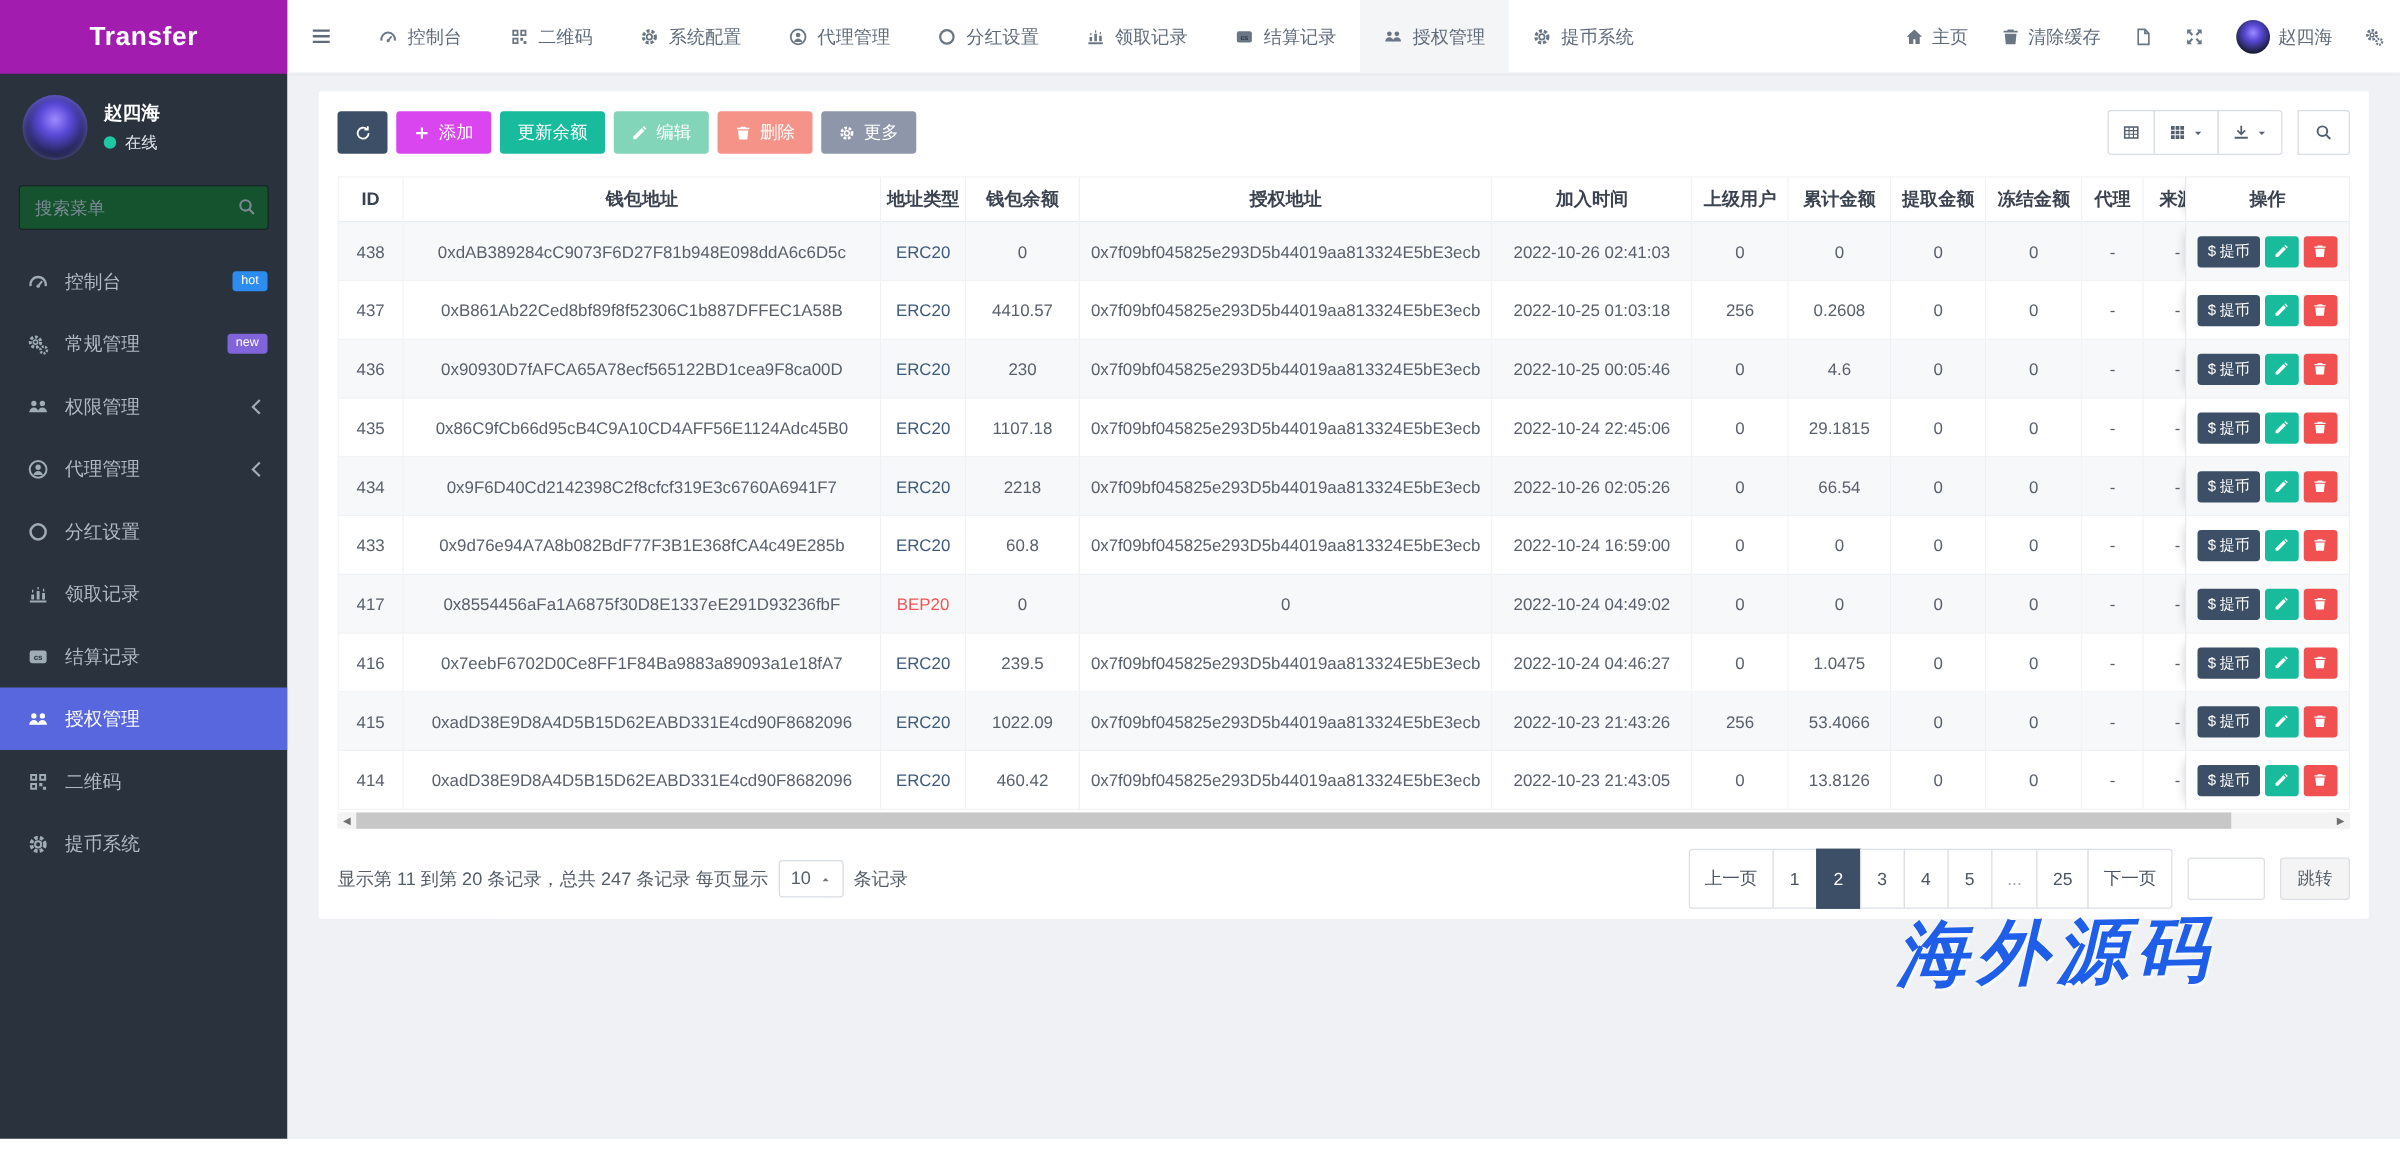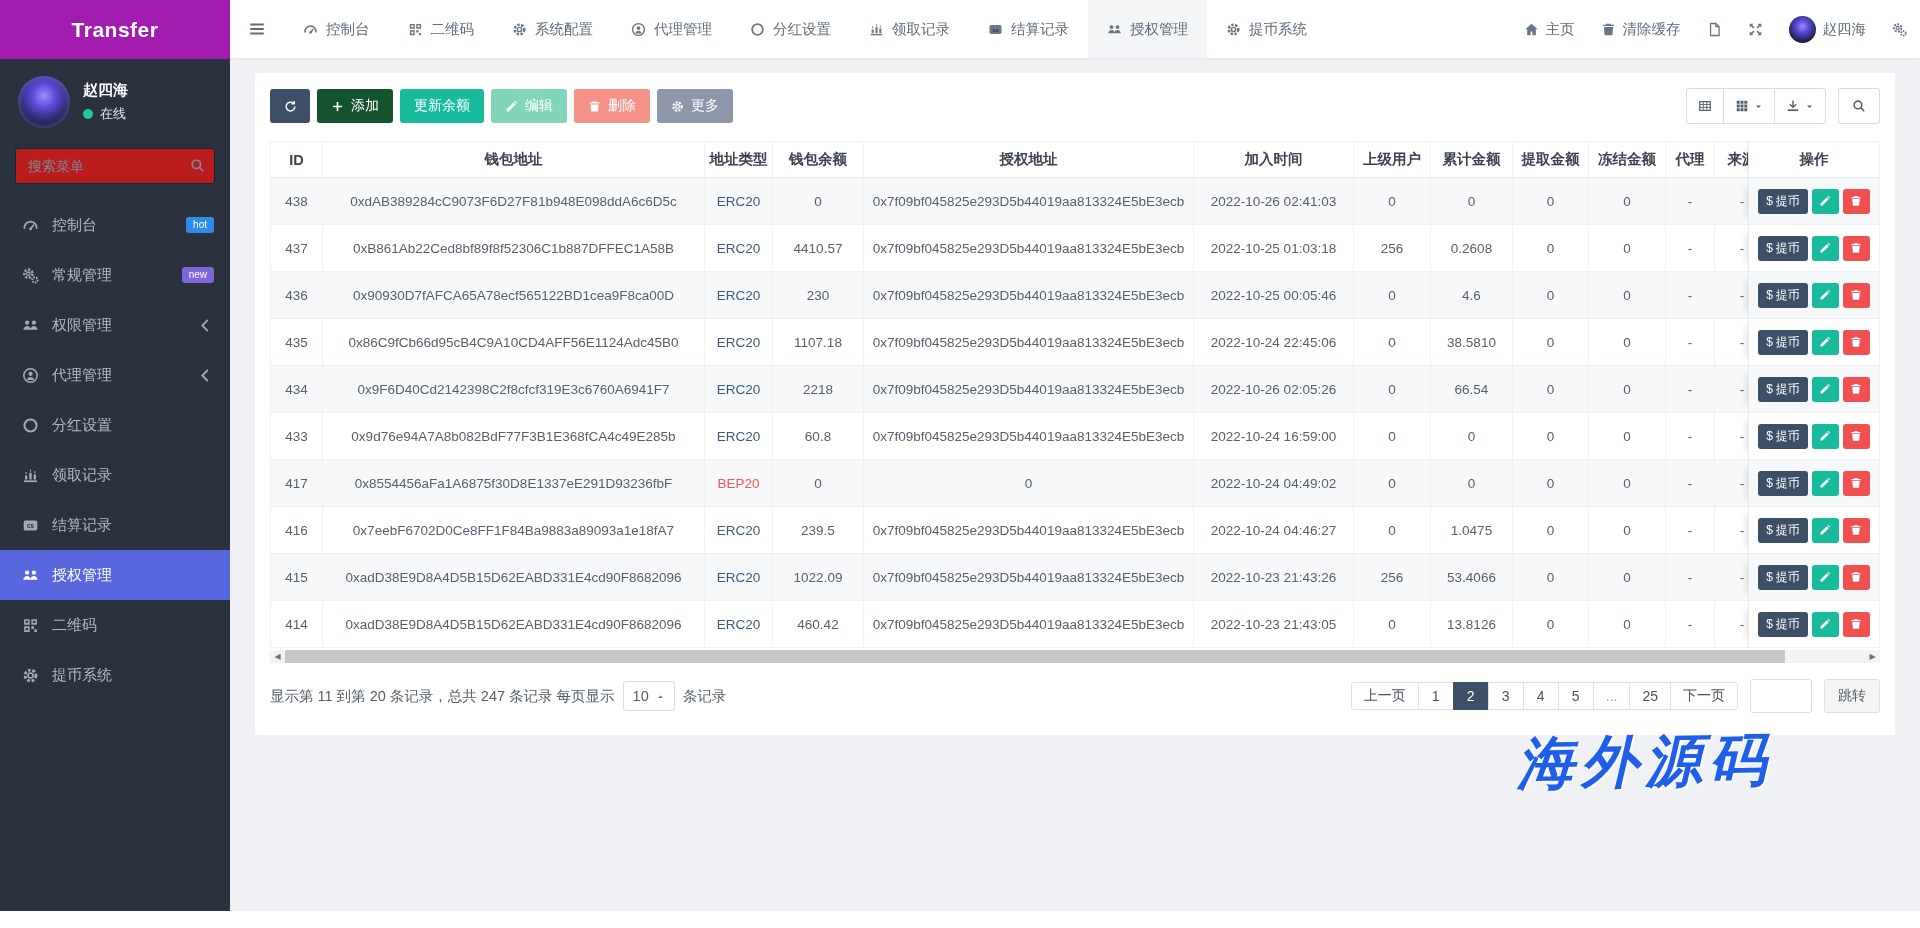--- a/index.html
+++ b/index.html
@@ -11,21 +11,21 @@
   
   .sidebar { position:absolute; left:0; top:0; width:230px; height:911px; background:#2a333d; }
   .logo { height:59px; background:#a21caf; color:#fff; font-size:21px; font-weight:700; display:flex; align-items:center; justify-content:center; letter-spacing:.5px; }
   .user-panel { display:flex; align-items:center; gap:13px; padding:17px 18px 8px 18px; }
   .avatar { width:52px; height:52px; border-radius:50%; background:radial-gradient(circle at 50% 38%, #9d8bff 0%, #5a49d8 30%, #1a1f3e 72%, #10131f 100%); box-shadow:inset 0 0 6px rgba(160,150,255,.6); }
   .user-meta { display:flex; flex-direction:column; gap:5px; }
   .user-name { color:#fff; font-size:15px; font-weight:700; }
   .user-status { display:flex; align-items:center; gap:7px; color:#e1e8ee; font-size:13px; }
   .dot { width:10px; height:10px; border-radius:50%; background:#1fc8a2; }
   .menu-search { position:relative; margin:12px 15px 6px 15px; }
-  .menu-search input { width:100%; height:36px; background:#b91c1c; border:1px solid #1b232b; border-radius:3px; color:#cfd8df; font-size:14px; padding:0 32px 0 12px; outline:none; font-family:inherit; }
+  .menu-search input { width:100%; height:36px; background:#14532d; border:1px solid #1b232b; border-radius:3px; color:#cfd8df; font-size:14px; padding:0 32px 0 12px; outline:none; font-family:inherit; }
   .menu-search input::placeholder { color:#7d8a96; }
   .menu-search .icon { position:absolute; right:10px; top:10px; width:15px; height:15px; color:#7d8a96; }
   .menu { margin-top:16px; }
   .menu-item { height:50px; display:flex; align-items:center; gap:13px; padding:0 16px 0 22px; color:#b0bac3; font-size:15px; cursor:pointer; }
   .menu-item .icon { width:17px; height:17px; color:#9fabb5; }
   .menu-item.active { background:#5867dd; color:#fff; }
   .menu-item.active .icon { color:#fff; }
   .badge { margin-left:auto; font-size:10px; font-weight:400; color:#fff; padding:2px 7px; border-radius:3px; line-height:1.2; }
   .badge-hot { background:#2d8cf0; }
   .badge-new { background:#8064d9; }
@@ -46,21 +46,21 @@
 
   
   .content { position:absolute; left:230px; top:59px; width:1690px; height:852px; background:#eff1f4; }
   .card { position:absolute; left:25px; top:14px; width:1640px; height:662px; background:#fff; border-radius:2px; padding:15px; }
 
   
   .toolbar { display:flex; align-items:center; height:36px; }
   .btn { height:34px; border:none; border-radius:3px; color:#fff; font-size:14px; font-family:inherit; display:inline-flex; align-items:center; gap:7px; padding:0 14px; margin-right:7px; cursor:pointer; }
   .btn .icon { width:13px; height:13px; }
   .btn-refresh { width:40px; justify-content:center; padding:0; background:#3d4f66; }
-  .btn-add { background:#14532d; }
+  .btn-add { background:#d946ef; }
   .btn-update { background:#18bc9c; }
   .btn-edit { background:#83d5b9; }
   .btn-del { background:#f59388; }
   .btn-more { background:#8d97a9; }
   .toolbar-right { margin-left:auto; display:flex; align-items:center; }
   .search-box input { width:198px; height:36px; border:1px solid #d8dce3; border-radius:3px; padding:0 10px; font-size:14px; color:#555; outline:none; font-family:inherit; }
   .search-box input::placeholder { color:#9aa2ad; }
   .tool-group { display:flex; margin-left:12px; }
   .tbtn { height:36px; background:#fff; border:1px solid #d8dce3; display:flex; align-items:center; gap:5px; padding:0 11px; color:#55606e; cursor:pointer; margin-left:-1px; }
   .tbtn:first-child { border-radius:3px 0 0 3px; margin-left:0; }
@@ -93,21 +93,21 @@
   .hs-arrow { width:15px; height:13px; display:flex; align-items:center; justify-content:center; color:#707070; font-size:8px; background:#f3f3f3; }
   .hs-thumb { height:13px; background:#c7c7c7; width:1500px; }
 
   
   .card-footer { display:flex; align-items:center; margin-top:16px; }
   .summary { display:flex; align-items:center; gap:8px; font-size:14.5px; color:#555e68; }
   .pagesize { height:30px; border:1px solid #d8dce3; border-radius:3px; background:#fff; display:flex; align-items:center; gap:7px; padding:0 9px; color:#555e68; cursor:pointer; }
   .pagesize .caret { width:9px; height:9px; color:#777; }
   .pager { margin-left:auto; display:flex; align-items:center; }
   .page-list { display:flex; }
-  .page-item { min-width:36px; height:28px; padding:0 12px; background:#fff; border:1px solid #dcdfe4; margin-left:-1px; display:flex; align-items:center; justify-content:center; font-size:14px; color:#4a5360; cursor:pointer; }
+  .page-item { min-width:36px; height:48px; padding:0 12px; background:#fff; border:1px solid #dcdfe4; margin-left:-1px; display:flex; align-items:center; justify-content:center; font-size:14px; color:#4a5360; cursor:pointer; }
   .page-item:first-child { border-radius:3px 0 0 3px; margin-left:0; }
   .page-item:last-child { border-radius:0 3px 3px 0; }
   .page-item.active { background:#3d4f66; border-color:#3d4f66; color:#fff; }
   .page-item.ellipsis { color:#9aa2ad; }
   .jump-input { width:62px; height:34px; border:1px solid #dcdfe4; border-radius:3px; margin-left:12px; outline:none; padding:0 8px; font-size:14px; font-family:inherit; }
   .jump-btn { height:34px; border:1px solid #dcdfe4; background:#f4f4f5; border-radius:3px; margin-left:12px; padding:0 13px; font-size:14px; color:#555e68; cursor:pointer; font-family:inherit; }
 
   
   .watermark { position:absolute; left:1205px; top:665px; width:420px; text-align:center; font-family:"Liberation Serif","DejaVu Serif",serif; font-style:italic; font-weight:700; font-size:57px; color:#1e5ee8; letter-spacing:7px; text-shadow:0 0 2px rgba(255,255,255,.9), 2px 2px 0 rgba(255,255,255,.55); transform:rotate(-1deg); pointer-events:none; }
 </style>
@@ -630,21 +630,21 @@
                 </td>
               </tr>
               <tr class="even">
                 <td>435</td>
                 <td>0x86C9fCb66d95cB4C9A10CD4AFF56E1124Adc45B0</td>
                 <td class="type-erc">ERC20</td>
                 <td>1107.18</td>
                 <td>0x7f09bf045825e293D5b44019aa813324E5bE3ecb</td>
                 <td>2022-10-24 22:45:06</td>
                 <td>0</td>
-                <td>38.5810</td>
+                <td>29.1815</td>
                 <td>0</td>
                 <td>0</td>
                 <td>-</td>
                 <td>-</td>
                 <td class="op">
                   <div class="op-btns">
                     <button class="btn-wd">
                       <span>$</span>
                       <span>提币</span>
                     </button>

